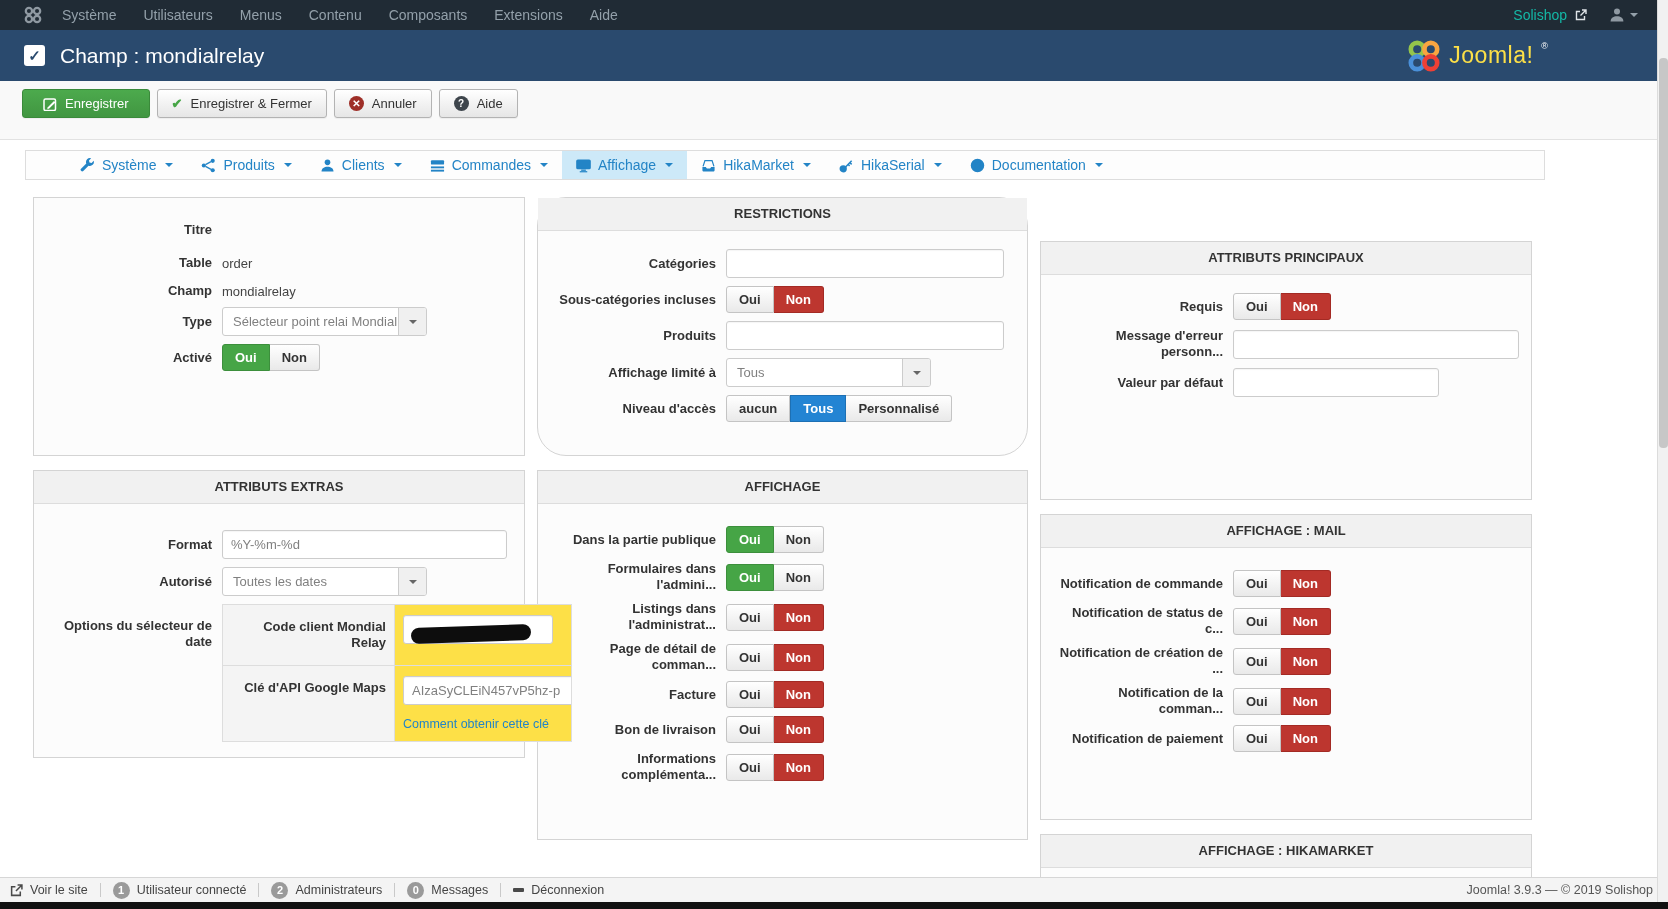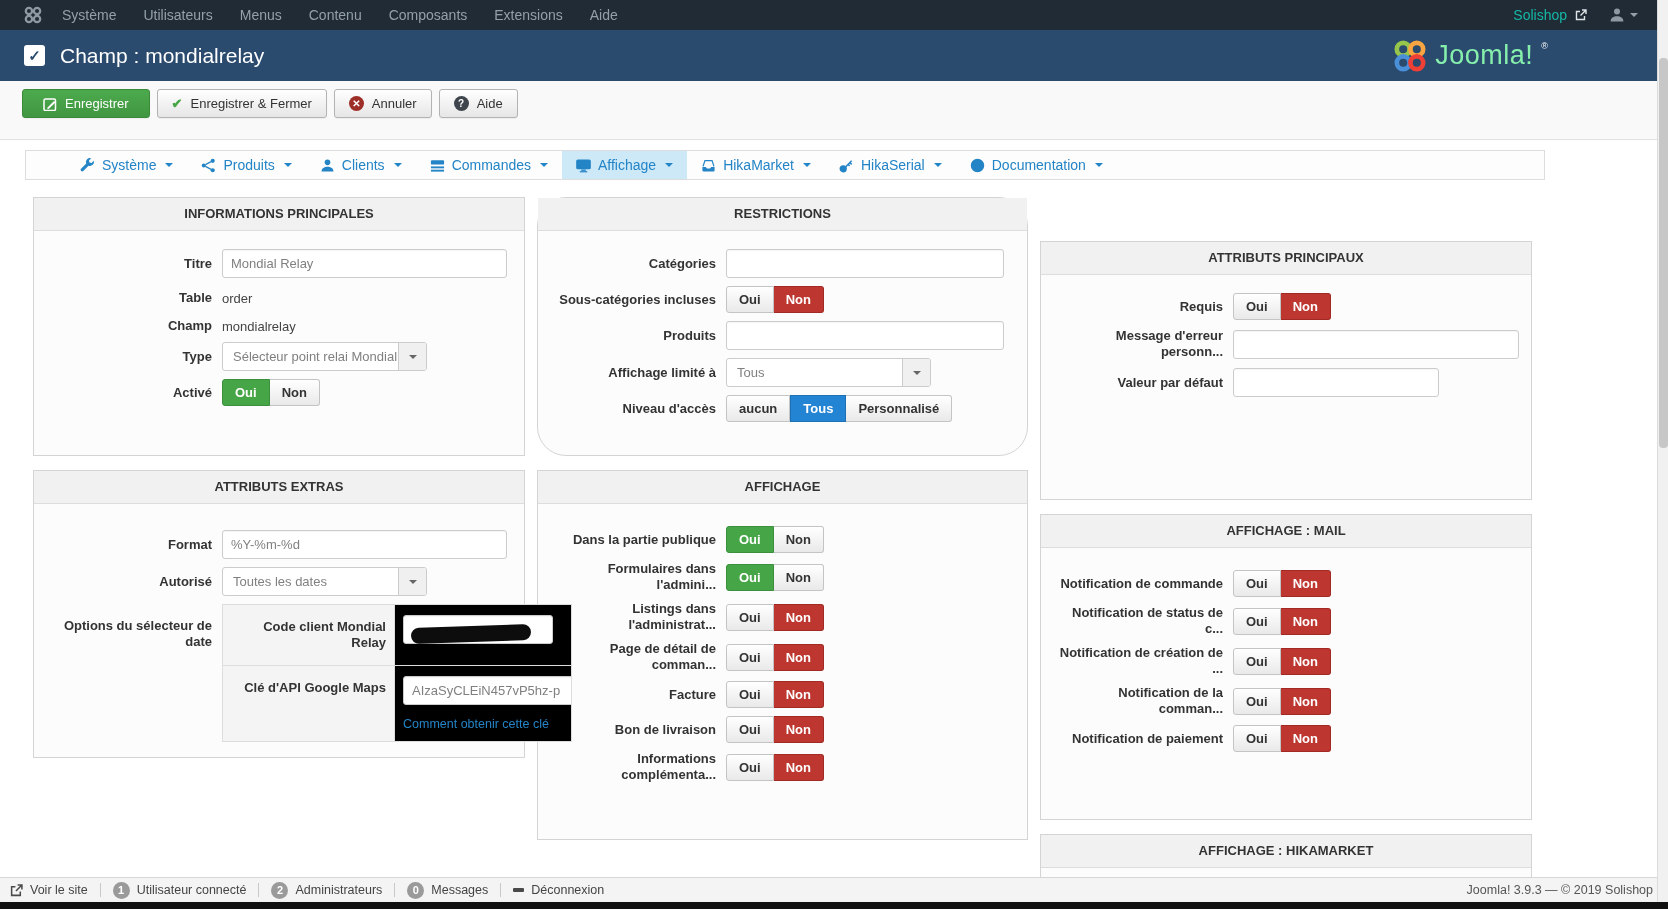--- a/index.html
+++ b/index.html
@@ -15,21 +15,21 @@
   .site-name { color: #14b8a6; font-size: 14px; cursor: pointer; }
   .extlink { display: flex; }
   .userbox { display: flex; align-items: center; gap: 5px; margin-left: 14px; margin-right: 14px; cursor: pointer; }
   .caret-sm { width: 0; height: 0; border-left: 4px solid transparent; border-right: 4px solid transparent; border-top: 4px solid #93a0aa; }
 
   
   .header { height: 51px; background: #2a4a6e; display: flex; align-items: center; padding: 0 120px 0 24px; }
   .hcheck { width: 21px; height: 21px; background: #fff; border-radius: 3px; display: flex; align-items: center; justify-content: center; color: #2a4a6e; font-weight: bold; font-size: 15px; }
   .htitle { color: #fff; font-size: 21px; font-weight: 400; margin-left: 15px; flex: 1; }
   .jlogo { display: flex; align-items: flex-start; gap: 8px; }
-  .jlogo-text { color: #86efac; font-size: 27px; font-weight: 400; letter-spacing: .5px; line-height: 32px; }
+  .jlogo-text { color: #fde047; font-size: 23px; font-weight: 400; letter-spacing: .5px; line-height: 32px; }
   .jlogo-reg { color: #fff; font-size: 9px; margin-top: 2px; }
 
   
   .toolbar { height: 59px; background: #f9f9f9; border-bottom: 1px solid #e2e2e2; padding: 8px 0 0 22px; display: flex; align-items: flex-start; gap: 7px; }
   .btn { display: inline-flex; align-items: center; gap: 8px; height: 29px; padding: 0 14px; border: 1px solid #b3b3b3; border-radius: 3px; background: linear-gradient(#ffffff, #e6e6e6); font-size: 13px; color: #333; cursor: pointer; box-shadow: 0 1px 1px rgba(0,0,0,.05); font-family: inherit; }
   .btn-green { background: linear-gradient(#4caa4d, #419641); border-color: #3a8a3a; color: #fff; padding: 0 20px; }
   .ic-circle { width: 15px; height: 15px; border-radius: 50%; color: #fff; font-size: 10px; font-weight: bold; display: flex; align-items: center; justify-content: center; }
   .ic-red { background: #9e2f28; }
   .ic-dark { background: #3e454c; }
   .ic-check { color: #46a546; font-size: 13px; font-weight: bold; }
@@ -75,21 +75,21 @@
 
   .toggle { display: inline-flex; }
   .tb { min-width: 46px; height: 27px; padding: 0 12px; font-size: 13px; font-weight: bold; color: #333; background: linear-gradient(#ffffff, #e9e9e9); border: 1px solid #c4c4c4; cursor: pointer; font-family: inherit; }
   .tb:first-child { border-radius: 3px 0 0 3px; }
   .tb:last-child { border-radius: 0 3px 3px 0; border-left: none; }
   .toggle.val-oui .tb-yes { background: #46a546; border-color: #3c8f3c; color: #fff; }
   .toggle.val-non .tb-no { background: #bd362f; border-color: #a32a24; color: #fff; }
   .toggle.val-tous .tb-tous { background: #2384d3; border-color: #1d70b4; color: #fff; }
 
   
-  .ntable { width: 417px; border: 1px solid #ddd; background: #000000; }
+  .ntable { width: 417px; border: 1px solid #ddd; background: #fde047; }
   .nrow { display: flex; }
   .nrow + .nrow { border-top: 1px solid #ddd; }
   .ncell-l { width: 172px; flex-shrink: 0; background: #f4f4f4; border-right: 1px solid #ddd; padding: 14px 8px; text-align: right; font-size: 13px; font-weight: bold; color: #333; line-height: 16px; }
   .ncell-v { width: 176px; flex-shrink: 0; padding: 10px 0 10px 8px; overflow: hidden; }
   .redact-wrap { position: relative; width: 150px; }
   .redact { position: absolute; left: 8px; top: 6px; width: 120px; height: 16px; background: #0d0d0d; border-radius: 8px; transform: rotate(-2deg); }
   .keylink { display: block; margin-top: 12px; font-size: 12.5px; color: #2384c6; white-space: nowrap; text-decoration: none; }
 
   
   .statusbar { position: absolute; left: 0; right: 0; bottom: 7px; height: 25px; background: #f4f4f4; border-top: 1px solid #d6d6d6; display: flex; align-items: center; padding: 0 15px 0 10px; z-index: 10; }
@@ -254,25 +254,23 @@
       </svg>
       <span>Documentation</span>
         <span class="caret-sm"></span>
     </div>
   </div>
 
   <div class="content">
 
     <div class="col col-1">
       <div class="panel p-info">
-        <div class="panel-h">INFORMATIONS PRINCIPALES</div>
         <div class="panel-b">
           <div class="frow">
             <span class="flabel">Titre</span>
-            <input class="tinput w285" value="Mondial Relay" style="">
           </div>
           <div class="frow frow-static">
             <span class="flabel">Table</span>
             <span class="fstatic">order</span>
           </div>
           <div class="frow frow-static">
             <span class="flabel">Champ</span>
             <span class="fstatic">mondialrelay</span>
           </div>
           <div class="frow">

